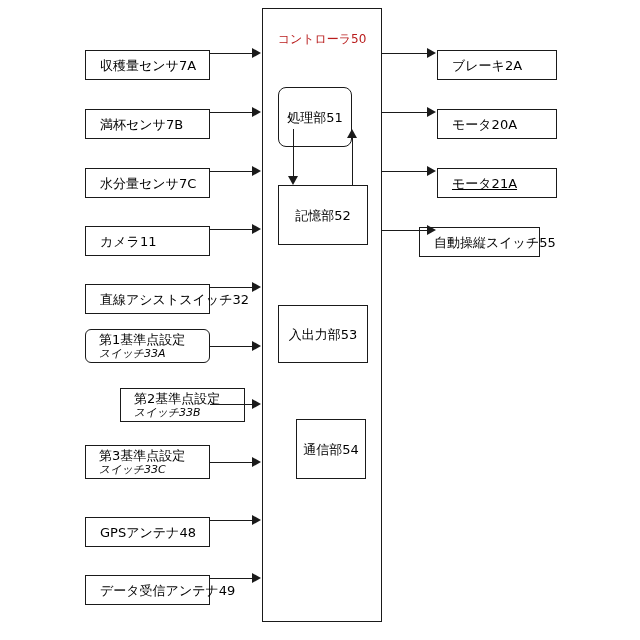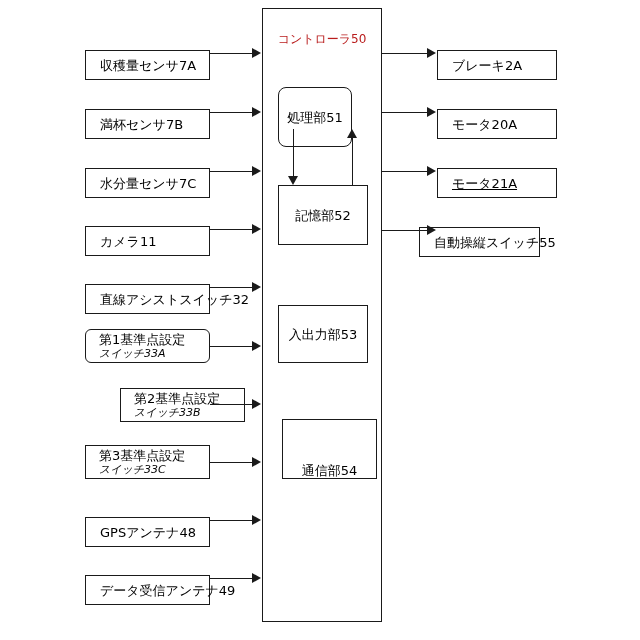--- a/index.html
+++ b/index.html
@@ -172,21 +172,21 @@
 
   <div class="node centered" style="left:278px; top:87px; width:74px; height:60px;border-radius:8px;">
     <span class="lbl-main">処理部51</span>
   </div>
   <div class="node centered" style="left:278px; top:185px; width:90px; height:60px;">
     <span class="lbl-main">記憶部52</span>
   </div>
   <div class="node centered" style="left:278px; top:305px; width:90px; height:58px;">
     <span class="lbl-main">入出力部53</span>
   </div>
-  <div class="node centered" style="left:282px; top:419px; width:95px; height:60px;justify-content:flex-end;">
+  <div class="node centered" style="left:296px; top:419px; width:70px; height:60px;">
     <span class="lbl-main">通信部54</span>
   </div>
 
   <div class="vline" style="left:293px; top:129px; height:47px;"></div>
   <div class="arrow-down" style="left:288px; top:176px;"></div>
 
   <div class="vline" style="left:352px; top:138px; height:47px;"></div>
   <div class="arrow-up" style="left:347px; top:129px;"></div>
 
   <div class="node single" style="left:437px; top:38px; width:120px; height:30px;">

